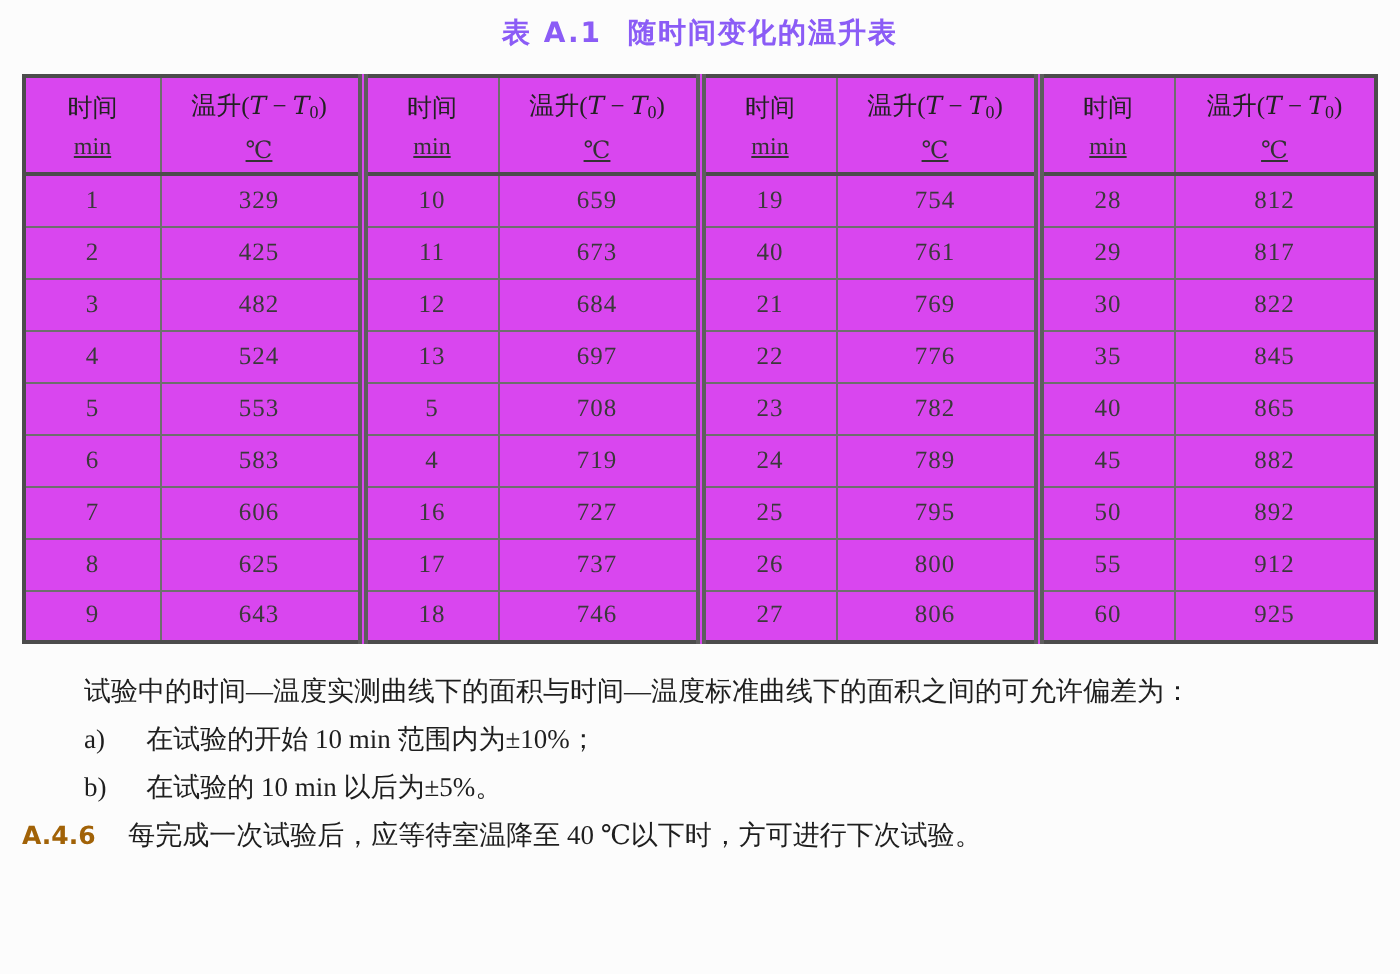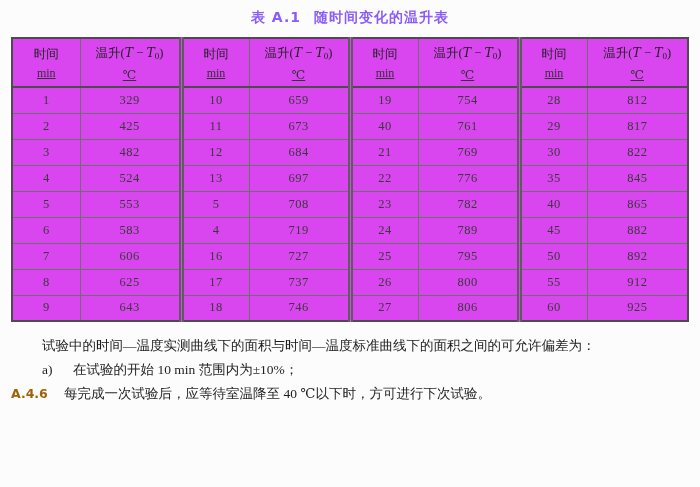--- a/index.html
+++ b/index.html
@@ -223,18 +223,21 @@
           <td>925</td>
         </tr>
       </tbody>
   </table>
 
   <div class="notes">
     <p class="line intro-par">试验中的时间—温度实测曲线下的面积与时间—温度标准曲线下的面积之间的可允许偏差为：</p>
     <p class="line list-item">
       <span class="li-label">a)</span><span>在试验的开始 10 min 范围内为±10%；</span>
     </p>
+    <p class="line list-item">
+      <span class="li-label">b)</span><span>在试验的 10 min 以后为±5%。</span>
+    </p>
     <p class="line clause">
       <span class="cl-label">A.4.6</span><span>每完成一次试验后，应等待室温降至 40 ℃以下时，方可进行下次试验。</span>
     </p>
   </div>
 
 </div>
 
 </body></html>

